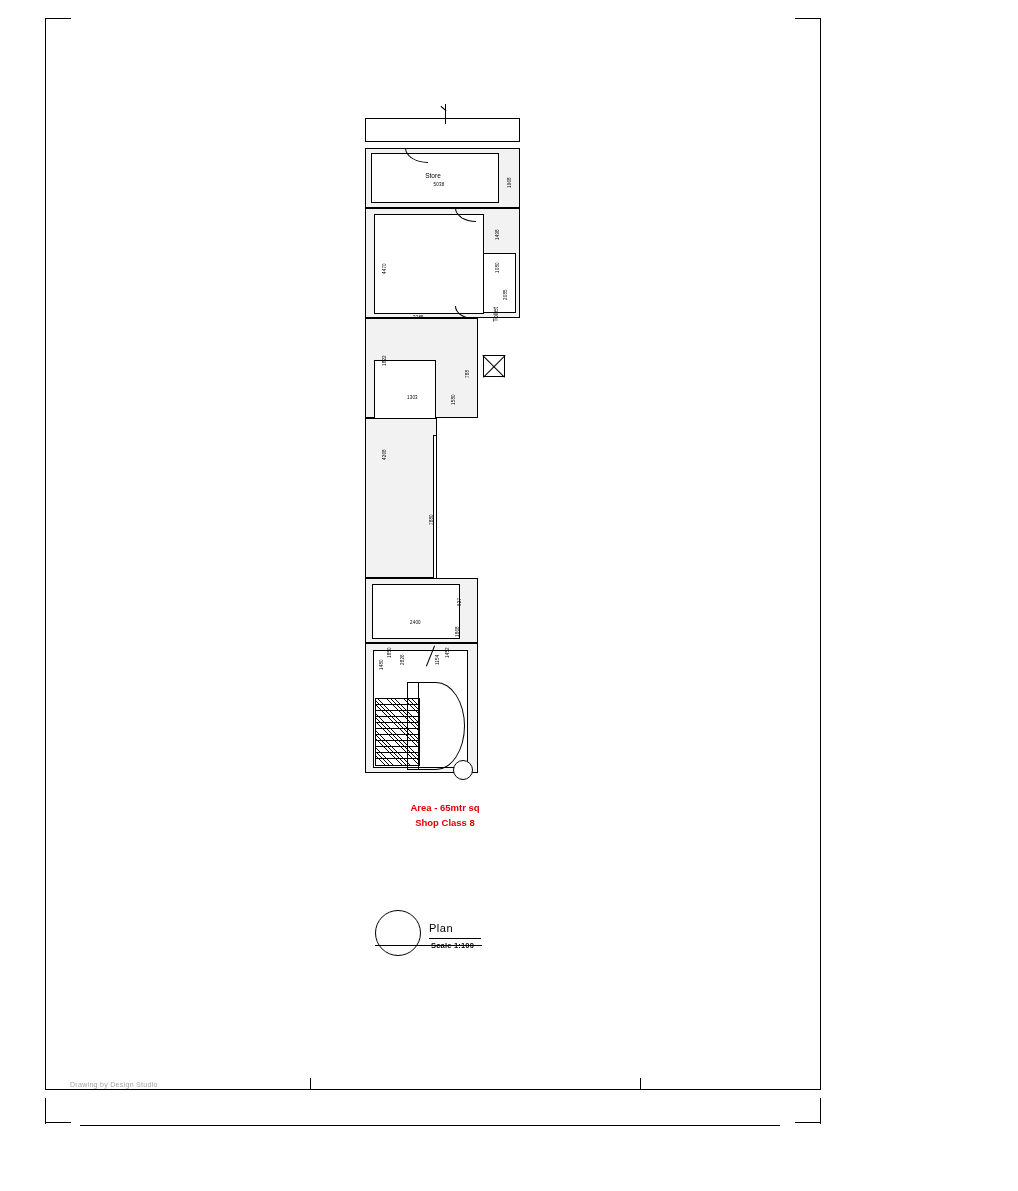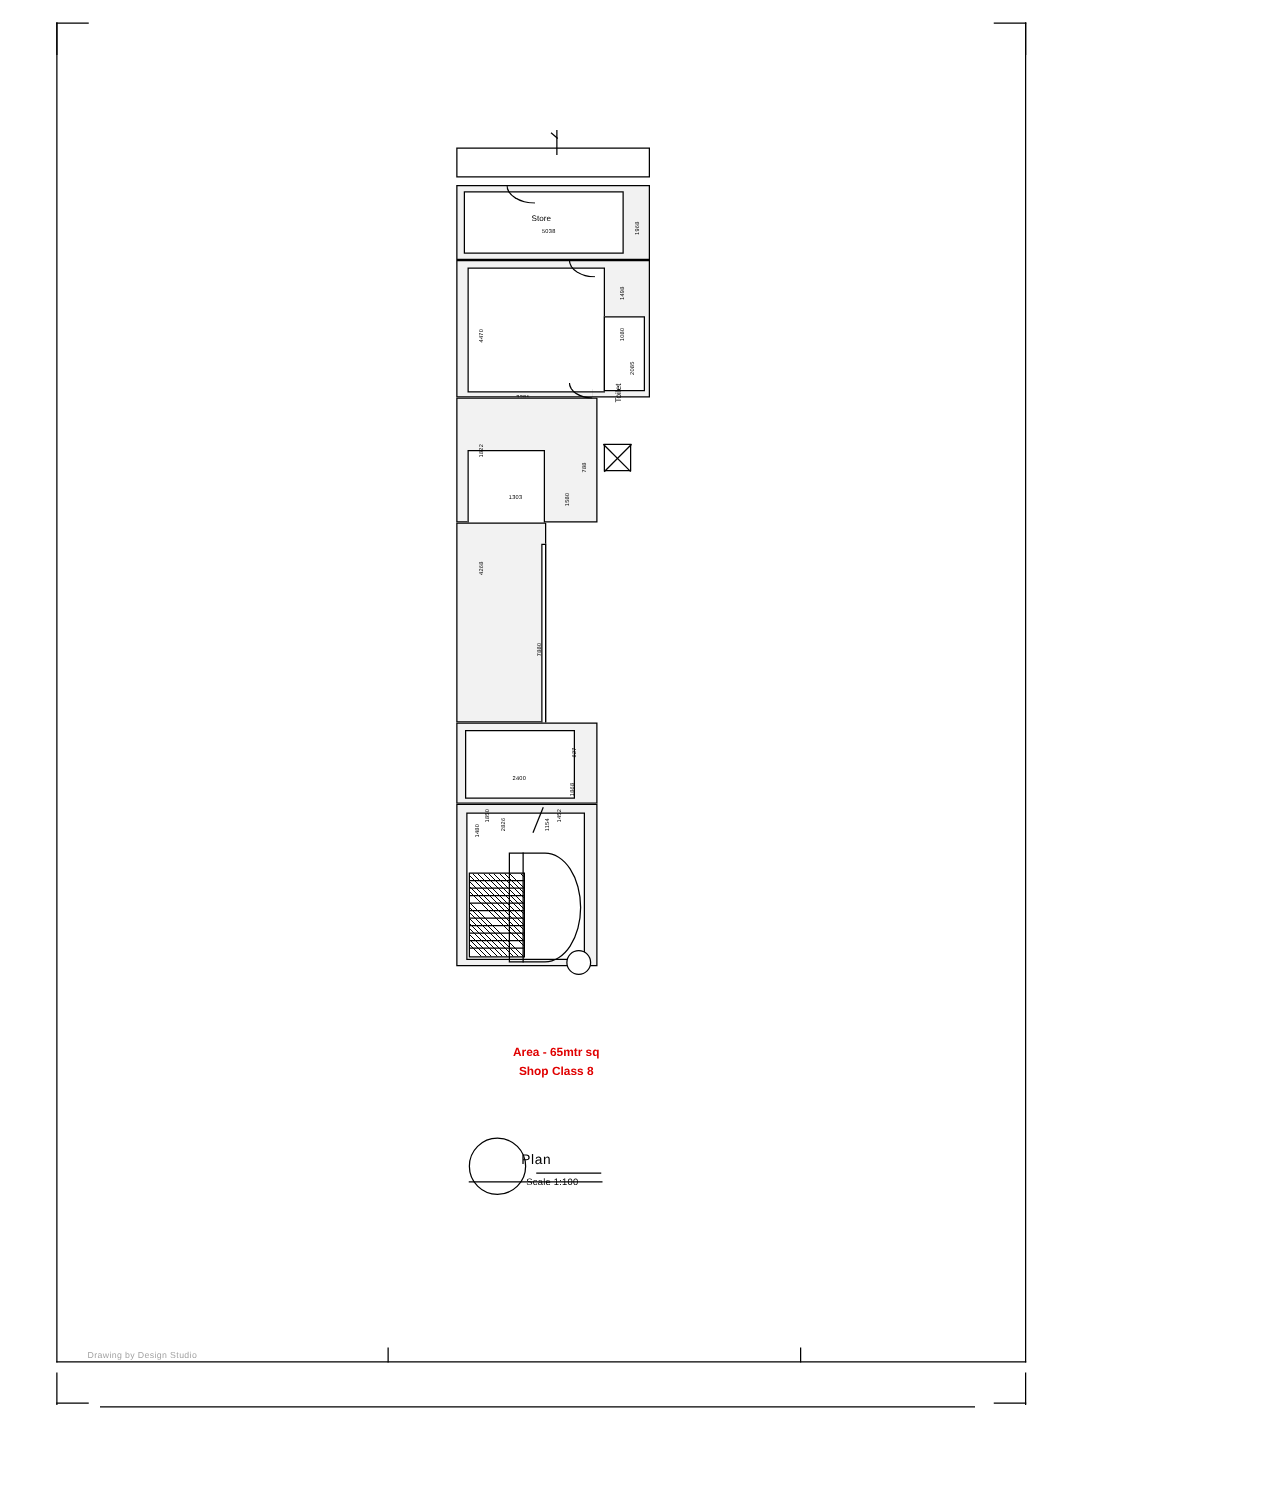--- a/index.html
+++ b/index.html
@@ -87,21 +87,20 @@
   #area-note {
     position: absolute;
     left: 355px;
     top: 800px;
     width: 180px;
     text-align: center;
     color: #e00000;
     font-weight: bold;
     font-size: 9.5px;
     line-height: 15px;
-    margin-top: 35px;
   }
 
   
   #title-block {
     position: absolute;
     left: 375px;
     top: 910px;
     width: 160px;
     height: 50px;
   }
@@ -114,37 +113,38 @@
     background: #fff;
   }
   #title-circle-line {
     position: absolute;
     left: 0; top: 35px;
     width: 107px; height: 0;
     border-top: 1px solid #000;
   }
   #title-text {
     position: absolute;
-    left: 42px; top: 12px;
+    left: 54px; top: 12px;
     font-size: 11px;
     color: #000;
     letter-spacing: 0.5px;
   }
   #title-underline {
     position: absolute;
     left: 54px; top: 28px;
     width: 52px; height: 0;
     border-top: 1.2px solid #000;
   }
   #scale-text {
     position: absolute;
-    left: 46px; top: 31px;
+    left: 56px; top: 31px;
     font-size: 7.5px;
     color: #000;
     letter-spacing: 0.2px;
+    font-weight: bold;
   }
 
   #footer-text {
     position: absolute;
     left: 70px;
     top: 1081px;
     font-size: 7px;
     color: #555;
     letter-spacing: 0.3px;
     opacity: 0.55;

